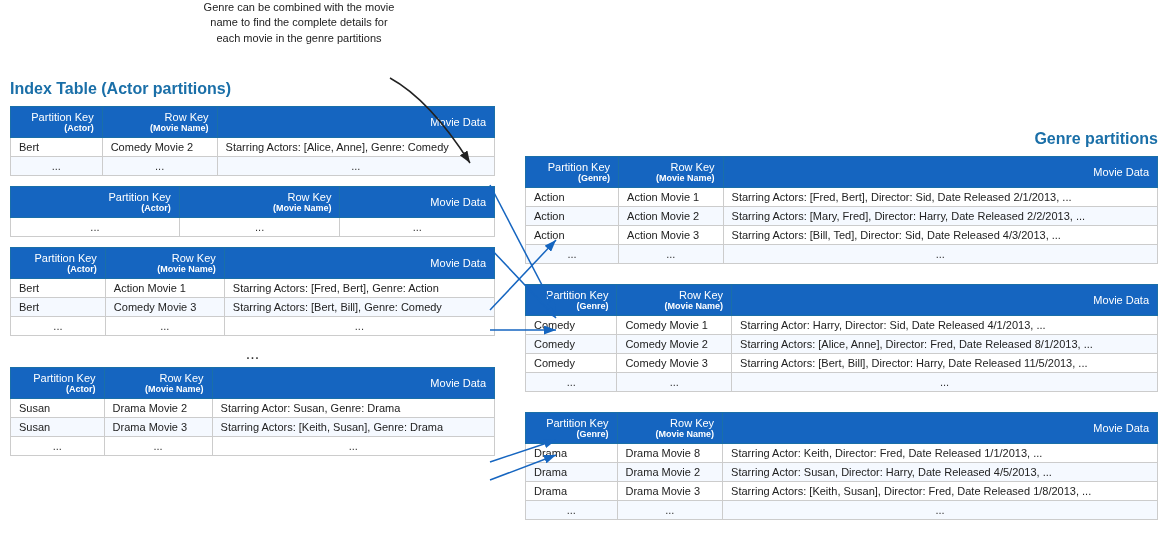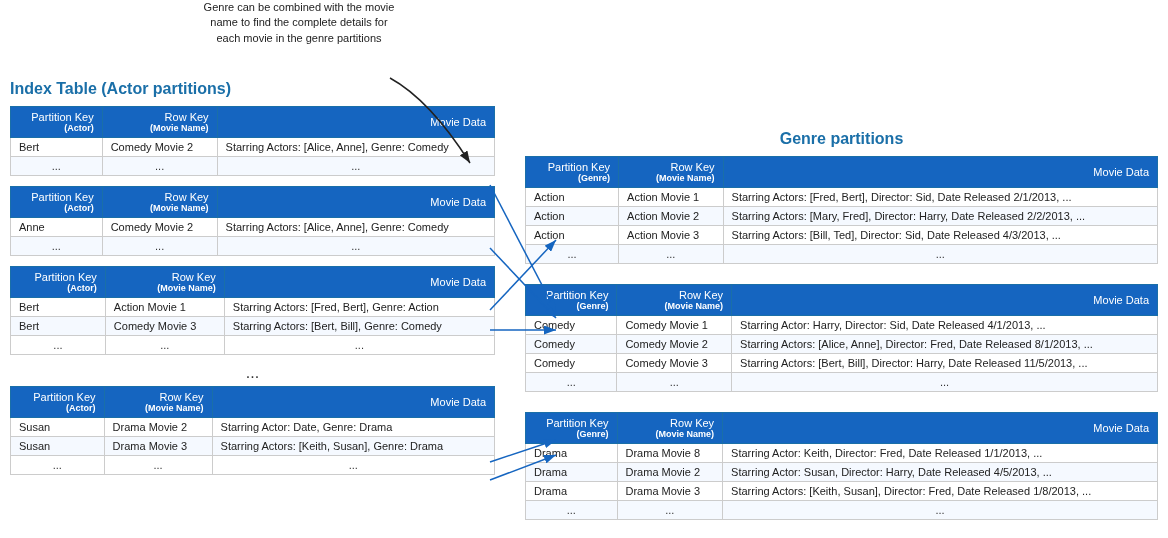--- a/index.html
+++ b/index.html
@@ -31,21 +31,21 @@
       color: #1a6fa8;
       font-size: 16px;
       font-weight: bold;
       text-align: left;
       margin-bottom: 8px;
     }
     .right-section-title {
       color: #1a6fa8;
       font-size: 16px;
       font-weight: bold;
-      text-align: center;
+      text-align: right;
       margin-bottom: 8px;
     }
     .table-group {
       margin-bottom: 10px;
     }
     table {
       border-collapse: collapse;
       width: 100%;
     }
     table thead tr {
@@ -152,25 +152,20 @@
       <div class="table-group">
         <table>
           <thead>
             <tr>
               <th>Partition Key<span class="th-subtitle">(Actor)</span></th>
               <th>Row Key<span class="th-subtitle">(Movie Name)</span></th>
               <th>Movie Data</th>
             </tr>
           </thead>
           <tbody>
-            <tr>
-              <td>Anne</td>
-              <td>Comedy Movie 2</td>
-              <td>Starring Actors: [Alice, Anne], Genre: Comedy</td>
-            </tr>
             <tr class="ellipsis-row">
               <td>...</td>
               <td>...</td>
               <td>...</td>
             </tr>
           </tbody>
         </table>
       </div>
 
       <div class="table-group">
@@ -210,21 +205,21 @@
             <tr>
               <th>Partition Key<span class="th-subtitle">(Actor)</span></th>
               <th>Row Key<span class="th-subtitle">(Movie Name)</span></th>
               <th>Movie Data</th>
             </tr>
           </thead>
           <tbody>
             <tr>
               <td>Susan</td>
               <td>Drama Movie 2</td>
-              <td>Starring Actor: Date, Genre: Drama</td>
+              <td>Starring Actor: Susan, Genre: Drama</td>
             </tr>
             <tr>
               <td>Susan</td>
               <td>Drama Movie 3</td>
               <td>Starring Actors: [Keith, Susan], Genre: Drama</td>
             </tr>
             <tr class="ellipsis-row">
               <td>...</td>
               <td>...</td>
               <td>...</td>

